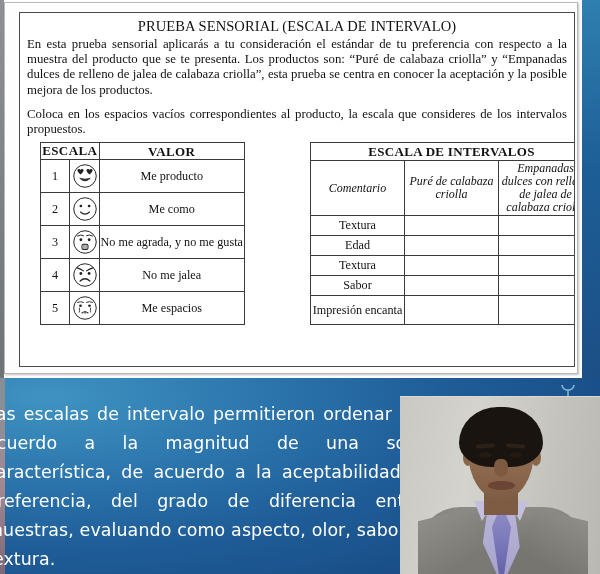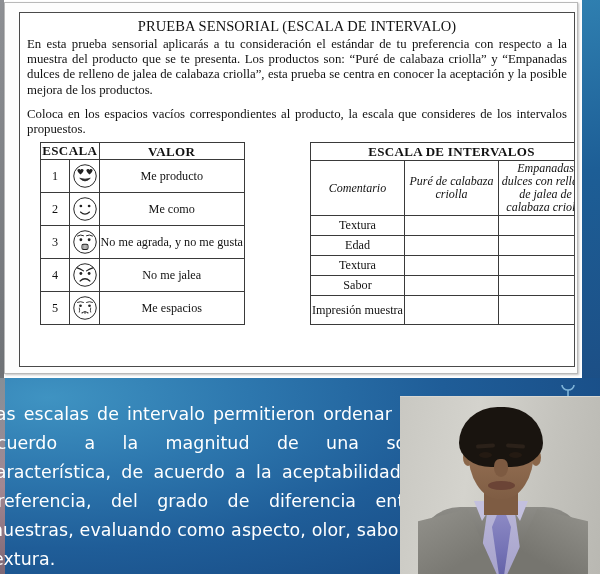--- a/index.html
+++ b/index.html
@@ -358,21 +358,21 @@
                 <td class="rl ci-1">Textura</td>
                 <td class="rl ci-2"></td>
                 <td class="rl"></td>
               </tr>
               <tr>
                 <td class="rl ci-1">Sabor</td>
                 <td class="rl ci-2"></td>
                 <td class="rl"></td>
               </tr>
               <tr>
-                <td class="rl tall ci-1">Impresión muestra</td>
+                <td class="rl tall ci-1">Impresión encanta</td>
                 <td class="rl tall ci-2"></td>
                 <td class="rl tall"></td>
               </tr>
             </tbody>
               </table>
 
           </div>
 
         </div>
       </div>

